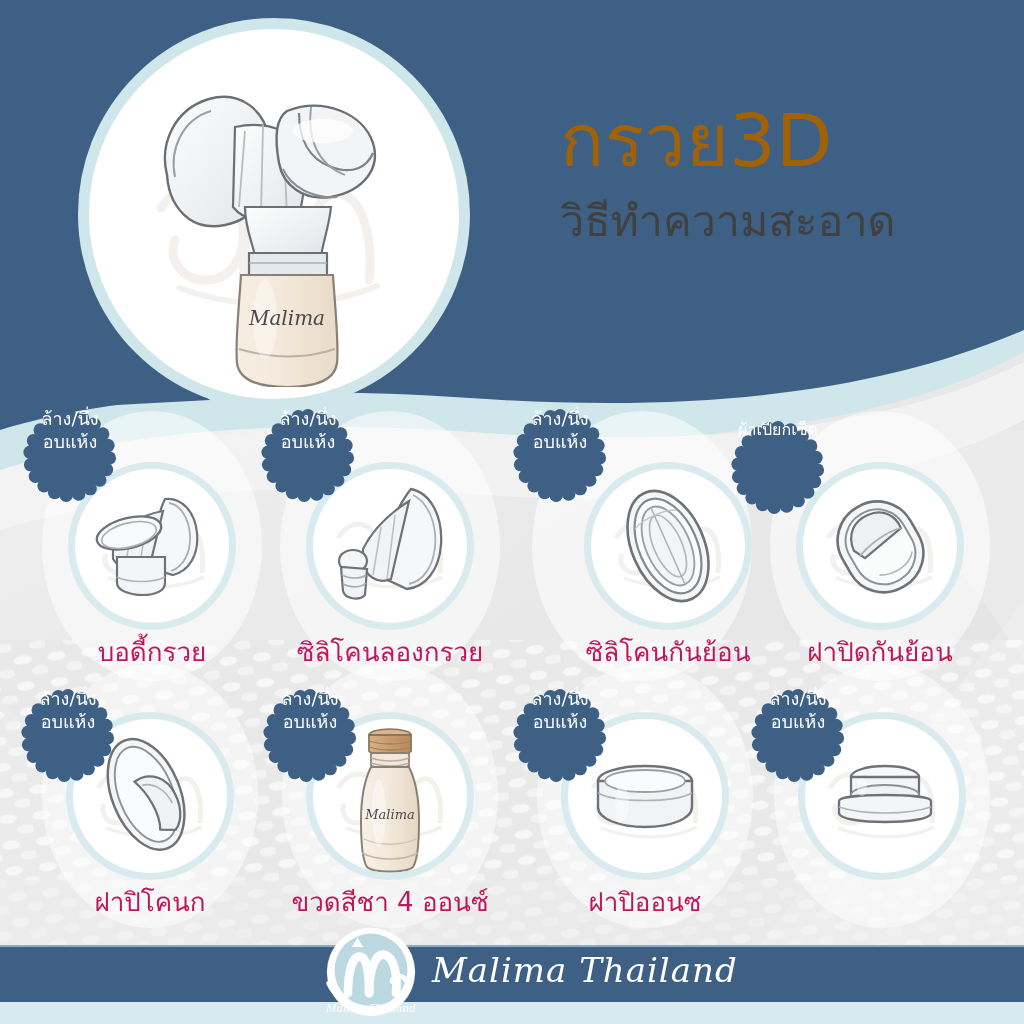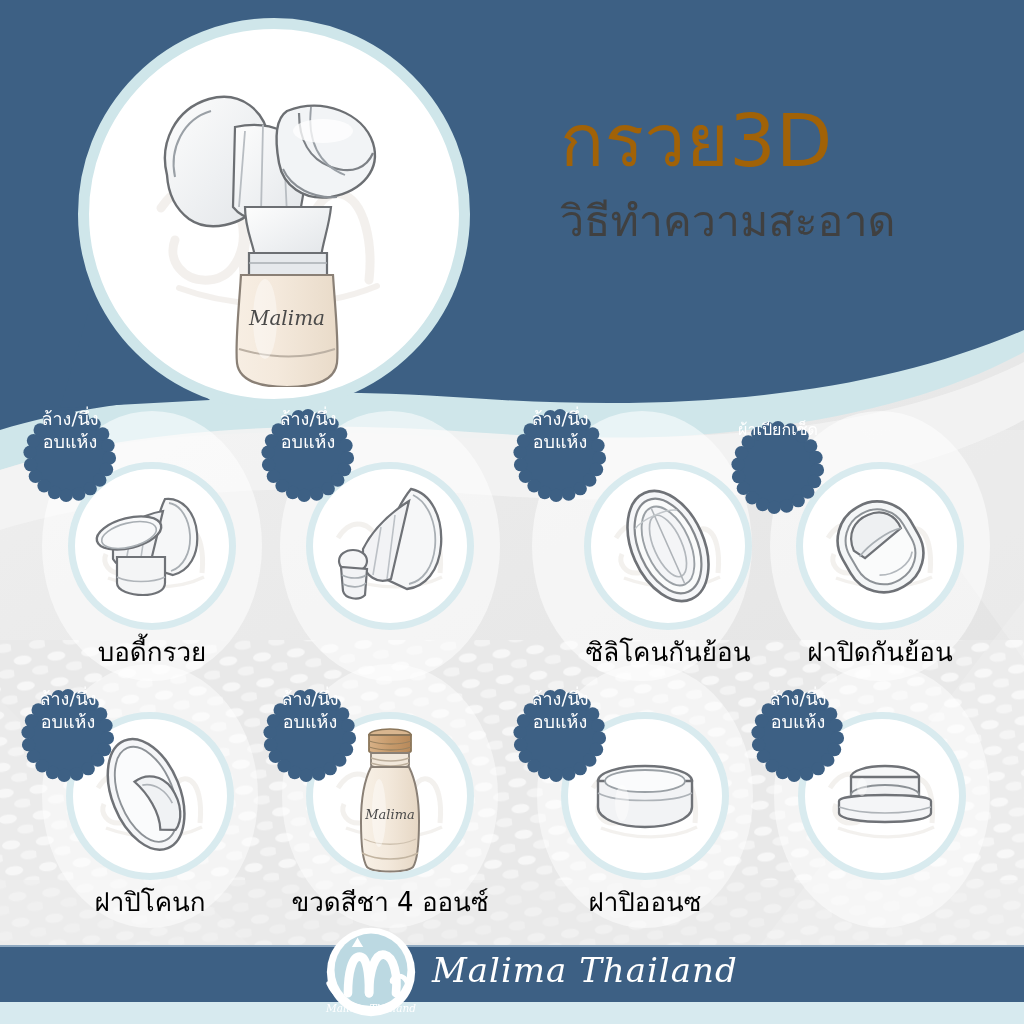--- a/index.html
+++ b/index.html
@@ -45,21 +45,21 @@
     background:#ffffff;border:7px solid #d9ebef;box-sizing:border-box;
     display:flex;align-items:center;justify-content:center;overflow:hidden;
   }
   .circle .wm{
     position:absolute;left:50%;top:52%;transform:translate(-50%,-50%);
     width:120px;height:86px;opacity:.25;pointer-events:none;
   }
   .circle .art{position:relative;width:150px;height:150px;}
   .caption{
     position:absolute;left:-52px;width:272px;top:176px;text-align:center;
-    color:#000000;font-size:26px;line-height:1.15;white-space:nowrap;
+    color:#be185d;font-size:26px;line-height:1.15;white-space:nowrap;
   }
 
   
   .badge{
     position:absolute;width:96px;height:96px;z-index:9;
     display:flex;align-items:flex-start;justify-content:center;
   }
   .badge svg{position:absolute;inset:0;width:100%;height:100%;}
   .badge .btext{
     position:relative;color:#ffffff;font-size:18px;line-height:1.25;
@@ -268,20 +268,21 @@
         <path d="M98 24 C 114 32, 122 54, 120 76 C 118 96, 108 110, 94 113" fill="none" stroke="#a9afb4" stroke-width="1.8"></path>
 
         <path d="M48 78 C 56 62, 72 44, 94 30 L76 108 C 62 114, 50 104, 48 92 Z" fill="#f2f3f5" stroke="#6f7277" stroke-width="2.2"></path>
         <path d="M66 56 L58 104 M80 44 L72 108" fill="none" stroke="#bcc1c6" stroke-width="1.6"></path>
 
         <ellipse cx="38" cy="90" rx="14" ry="11" fill="#f5f6f7" stroke="#6f7277" stroke-width="2.2"></ellipse>
         <path d="M26 96 L28 120 C 30 128, 44 130, 50 124 L52 98 Z" fill="#f2f3f5" stroke="#6f7277" stroke-width="2.2"></path>
         <path d="M27 104 C 34 108, 46 108, 51 104 M28 113 C 35 117, 46 117, 51 112" fill="none" stroke="#a9afb4" stroke-width="1.7"></path>
       </svg>
     </div>
+    <div class="caption">ซิลิโคนลองกรวย</div>
   </div>
   <div class="badge" style="left:260px;top:408px;">
     <svg viewBox="0 0 100 100">
         <g fill="#3d6084">
       <circle cx="50" cy="50" r="40"></circle>
       <circle cx="50" cy="8" r="7"></circle>
           <circle cx="63" cy="10.5" r="7"></circle>
           <circle cx="75" cy="17" r="7"></circle>
       <circle cx="84" cy="27" r="7"></circle>
           <circle cx="89.5" cy="39" r="7"></circle>

